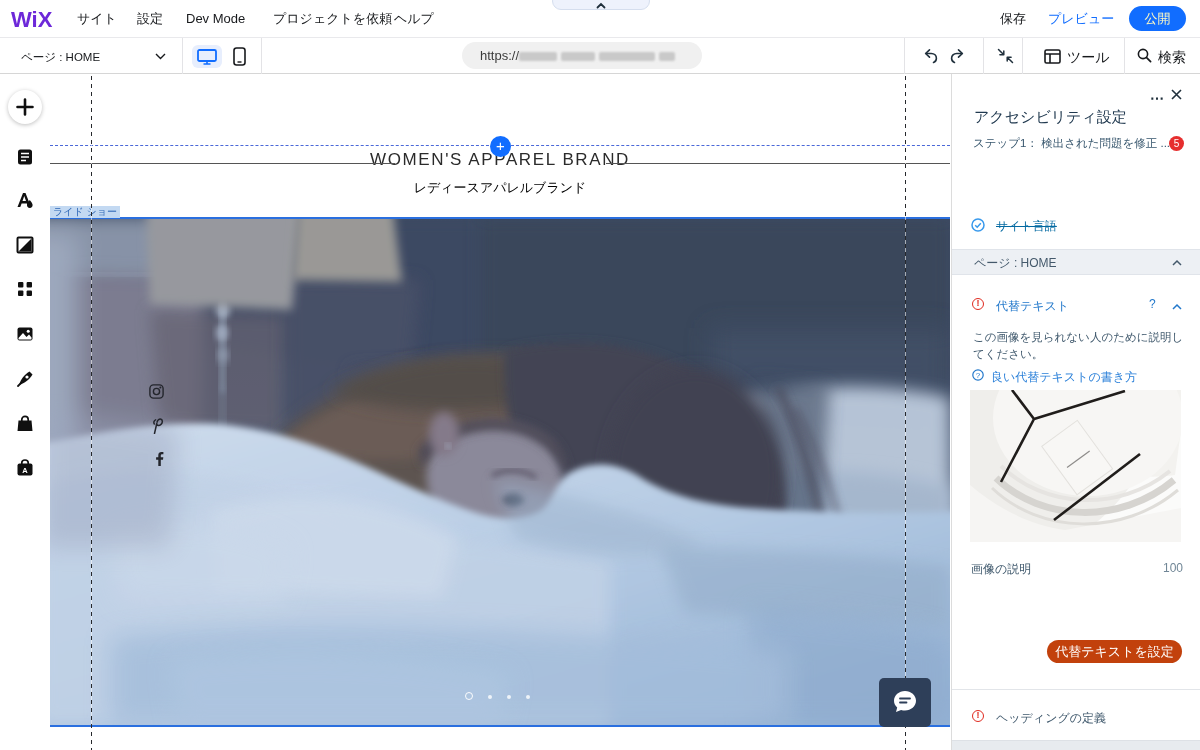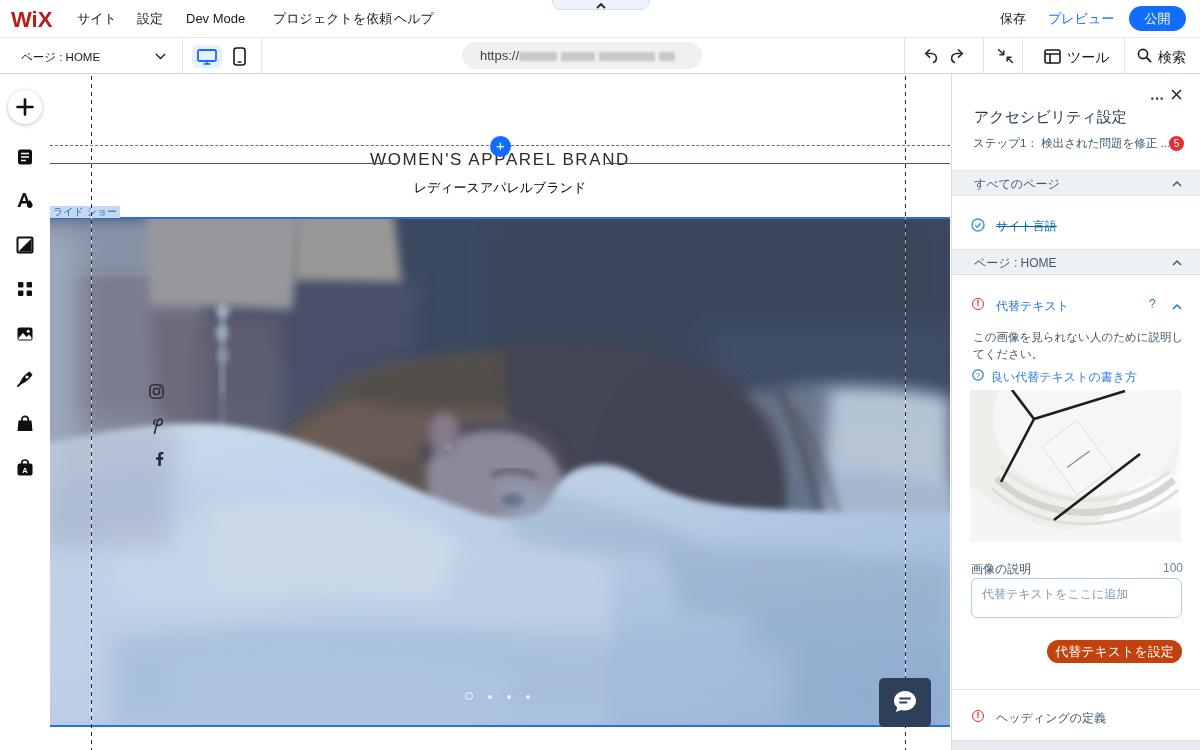--- a/index.html
+++ b/index.html
@@ -5,21 +5,21 @@
   * { margin:0; padding:0; box-sizing:border-box; }
   html,body { width:1200px; height:750px; overflow:hidden; background:#fff;
     font-family:"Liberation Sans", sans-serif; }
   .abs { position:absolute; }
   #stage { position:relative; width:1200px; height:750px; }
 
   
   #topbar { position:absolute; left:0; top:0; width:1200px; height:38px; background:#fff;
     border-bottom:1px solid #e9e9ec; z-index:40; }
   .logo { position:absolute; left:11px; top:7px; font-size:22px; font-weight:bold;
-    letter-spacing:0px; color:#b91c1c; }
+    letter-spacing:0px; color:#6d28d9; }
   .tmenu { position:absolute; top:0; height:38px; line-height:38px; font-size:13px; color:#17191c;text-align:center; }
   .tright { position:absolute; top:0; height:38px; line-height:38px; font-size:14px; }
   #pubbtn { position:absolute; left:1129px; top:6px; width:57px; height:25px; border-radius:13px;
     background:#116dff; color:#fef9c3; font-size:13px; text-align:center; line-height:25px; }
   #toppill { position:absolute; left:552px; top:-8px; width:98px; height:18px; background:#eef2fc;
     border:1px solid #d5deee; border-radius:9px; z-index:60; text-align:center; }
 
   
   #toolbar { position:absolute; left:0; top:38px; width:1200px; height:36px; background:#fff;
     border-bottom:1px solid #d6d6d6; z-index:40; }
@@ -315,25 +315,20 @@
 
   <div id="panel">
     <div class="abs" style="left:198px; top:16px; color:#20303c; font-size:14px; letter-spacing:1px; font-weight:bold;">⋯</div>
     <svg class="abs" style="left:219px; top:15px;" width="11" height="11" viewBox="0 0 11 11">
         <path d="M1 1 L10 10 M10 1 L1 10" stroke="#20303c" stroke-width="1.6"></path>
       </svg>
     <div class="abs" style="left:22px; top:34px; font-size:15px; color:#20394f;">アクセシビリティ設定</div>
     <div class="abs" style="left:21px; top:62px; font-size:11.5px; color:#37566d; white-space:nowrap;">ステップ1： 検出された問題を修正 ...</div>
     <div class="abs" style="left:217px; top:62px; width:15px; height:15px; border-radius:50%; background:#e62e2e; color:#fff; font-size:10px; text-align:center; line-height:15px;">5</div>
 
-    <div class="sechead" style="top:96px;">すべてのページ
-      <svg class="chev" style="top:8px;" width="10" height="8" viewBox="0 0 10 8">
-          <path d="M1 6 L5 2 L9 6" stroke="#44596b" stroke-width="1.5" fill="none"></path>
-        </svg>
-    </div>
     <svg class="abs" style="left:19px; top:144px;" width="14" height="14" viewBox="0 0 14 14">
       <circle cx="7" cy="7" r="6" fill="none" stroke="#3899ec" stroke-width="1.5"></circle>
       <path d="M4.2 7.2 L6.2 9.2 L9.8 5.2" stroke="#3899ec" stroke-width="1.5" fill="none"></path>
     </svg>
     <div class="abs" style="left:44px; top:144px; text-decoration:line-through; color:#0369a1;">サイト言語</div>
 
     <div class="sechead" style="top:175px;">ページ : HOME
       <svg class="chev" style="top:8px;" width="10" height="8" viewBox="0 0 10 8">
           <path d="M1 6 L5 2 L9 6" stroke="#44596b" stroke-width="1.5" fill="none"></path>
         </svg>
@@ -365,23 +360,20 @@
       <path d="M22 98 C70 144 152 147 208 100" stroke="#dfddd9" stroke-width="3" fill="none"></path>
       <path d="M42 0 L64 29 M64 29 L155 1 M64 29 L31 92" stroke="#201d1b" stroke-width="2.6" fill="none"></path>
       <path d="M170 64 L84 130" stroke="#201d1b" stroke-width="2.6" fill="none"></path>
       <g transform="rotate(-36 106 66)">
         <rect x="84" y="38" width="44" height="60" fill="#f8f7f5" stroke="#e3e1dd" stroke-width="1"></rect>
         <path d="M92 70 L120 70" stroke="#8e8c8a" stroke-width="1.2"></path>
       </g>
     </svg>
     <div class="abs" style="left:19px; top:487px; color:#3f586c;">画像の説明</div>
     <div class="abs" style="left:211px; top:487px; color:#708696;">100</div>
-    <div class="abs" style="left:19px; top:504px; width:211px; height:40px; border:1px solid #aed1f0; border-radius:6px; background:#fff;">
-      <div style="margin:7px 0 0 10px; color:#7d97ab; font-size:12px;">代替テキストをここに追加</div>
-    </div>
     <div class="abs" style="left:95px; top:566px; width:135px; height:23px; border-radius:12px; background:#c2410c; color:#fff; font-size:13px; text-align:center; line-height:23px;">代替テキストを設定</div>
 
     <div class="abs" style="left:0; top:615px; width:249px; height:1px; background:#e2e5e9;"></div>
     <div class="redring" style="left:20px; top:636px;">!</div>
     <div class="abs" style="left:44px; top:636px; color:#3f586c; font-size:12px;">ヘッディングの定義</div>
     <div class="abs" style="left:0; top:666px; width:249px; height:10px; background:#e7ebef; border-top:1px solid #dde1e6;"></div>
   </div>
 
 </div>
 

